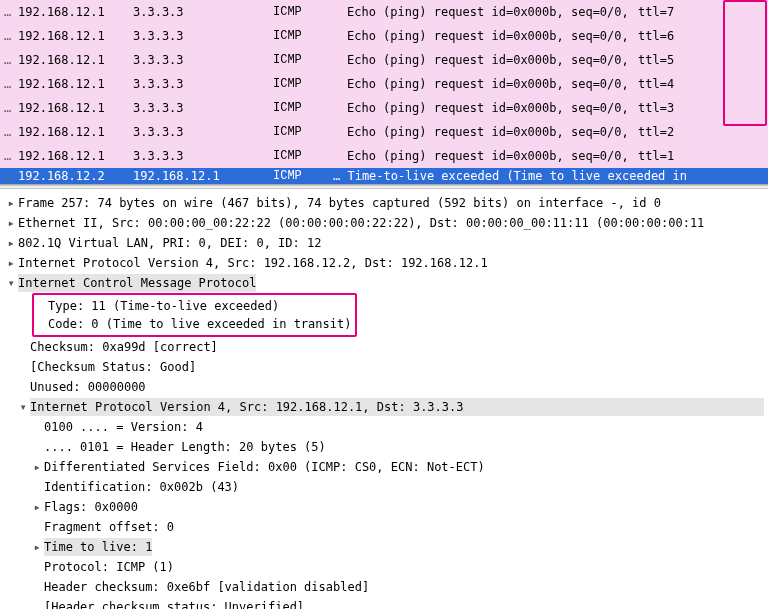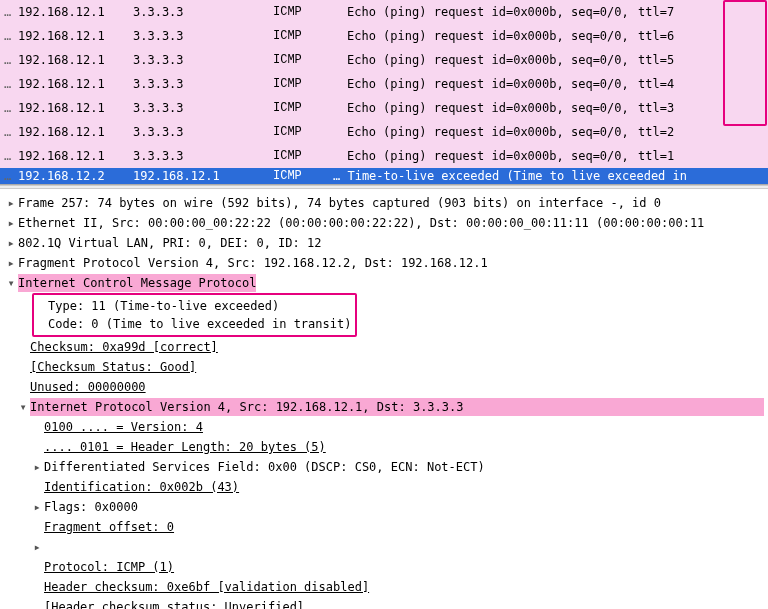--- a/index.html
+++ b/index.html
@@ -45,23 +45,23 @@
     display: flex;
     align-items: flex-start;
     padding: 1px 2px;
     white-space: pre;
   }
   .tree-row .arrow {
     width: 14px;
     text-align: center;
     color: #555;
   }
-  .indent-1 { padding-left: 28px; text-decoration: underline; }
+  .indent-1 { padding-left: 28px; }
   .indent-1b { padding-left: 14px; }
-  .hl { background: #f9a8d4; }
+  .hl { background: #e5e5e5; }
   .red-box {
     border: 2px solid #e6007e;
     border-radius: 2px;
     margin-left: 30px;
     padding: 2px 4px 2px 14px;
     display: inline-block;
   }
   .packet-list-wrap { position: relative; }
   .ttl-outline-box {
     position: absolute;
@@ -143,44 +143,44 @@
         <span class="col-info">… Time-to-live exceeded (Time to live exceeded in</span>
       </div>
     </div>
   <div class="ttl-outline-box"></div>
 </div>
 
 <div class="divider"></div>
 
 <div class="detail-pane">
 
-  <div class="tree-row"><span class="arrow">▸</span><span>Frame 257: 74 bytes on wire (592 bits), 74 bytes captured (903 bits) on interface -, id 0</span></div>
+  <div class="tree-row"><span class="arrow">▸</span><span>Frame 257: 74 bytes on wire (467 bits), 74 bytes captured (592 bits) on interface -, id 0</span></div>
   <div class="tree-row"><span class="arrow">▸</span><span>Ethernet II, Src: 00:00:00_00:22:22 (00:00:00:00:22:22), Dst: 00:00:00_00:11:11 (00:00:00:00:11</span></div>
   <div class="tree-row"><span class="arrow">▸</span><span>802.1Q Virtual LAN, PRI: 0, DEI: 0, ID: 12</span></div>
-  <div class="tree-row"><span class="arrow">▸</span><span>Fragment Protocol Version 4, Src: 192.168.12.2, Dst: 192.168.12.1</span></div>
+  <div class="tree-row"><span class="arrow">▸</span><span>Internet Protocol Version 4, Src: 192.168.12.2, Dst: 192.168.12.1</span></div>
   <div class="tree-row"><span class="arrow">▾</span><span class="hl">Internet Control Message Protocol</span></div>
 
   <div class="red-box">
     <div>Type: 11 (Time-to-live exceeded)</div>
     <div>Code: 0 (Time to live exceeded in transit)</div>
   </div>
 
   <div class="tree-row indent-1"><span>Checksum: 0xa99d [correct]</span></div>
   <div class="tree-row indent-1"><span>[Checksum Status: Good]</span></div>
   <div class="tree-row indent-1"><span>Unused: 00000000</span></div>
 
   <div class="tree-row indent-1b"><span class="arrow">▾</span><span class="hl" style="flex:1">Internet Protocol Version 4, Src: 192.168.12.1, Dst: 3.3.3.3</span></div>
 
   <div class="tree-row indent-1" style="padding-left:42px"><span>0100 .... = Version: 4</span></div>
   <div class="tree-row indent-1" style="padding-left:42px"><span>.... 0101 = Header Length: 20 bytes (5)</span></div>
-  <div class="tree-row" style="padding-left:28px"><span class="arrow">▸</span><span>Differentiated Services Field: 0x00 (DSCP: CS0, ECN: Not-ECT)</span></div>
+  <div class="tree-row" style="padding-left:28px"><span class="arrow">▸</span><span>Differentiated Services Field: 0x00 (ICMP: CS0, ECN: Not-ECT)</span></div>
   <div class="tree-row indent-1" style="padding-left:42px"><span>Identification: 0x002b (43)</span></div>
   <div class="tree-row" style="padding-left:28px"><span class="arrow">▸</span><span>Flags: 0x0000</span></div>
   <div class="tree-row indent-1" style="padding-left:42px"><span>Fragment offset: 0</span></div>
-  <div class="tree-row" style="padding-left:28px"><span class="arrow">▸</span></div>
+  <div class="tree-row" style="padding-left:28px"><span class="arrow">▸</span><span class="hl">Time to live: 1</span></div>
   <div class="tree-row indent-1" style="padding-left:42px"><span>Protocol: ICMP (1)</span></div>
   <div class="tree-row indent-1" style="padding-left:42px"><span>Header checksum: 0xe6bf [validation disabled]</span></div>
   <div class="tree-row indent-1" style="padding-left:42px"><span>[Header checksum status: Unverified]</span></div>
   <div class="tree-row indent-1" style="padding-left:42px"><span>Source: 192.168.12.1</span></div>
   <div class="tree-row indent-1" style="padding-left:42px"><span>Destination: 3.3.3.3</span></div>
 
   
 
 </div>
 

